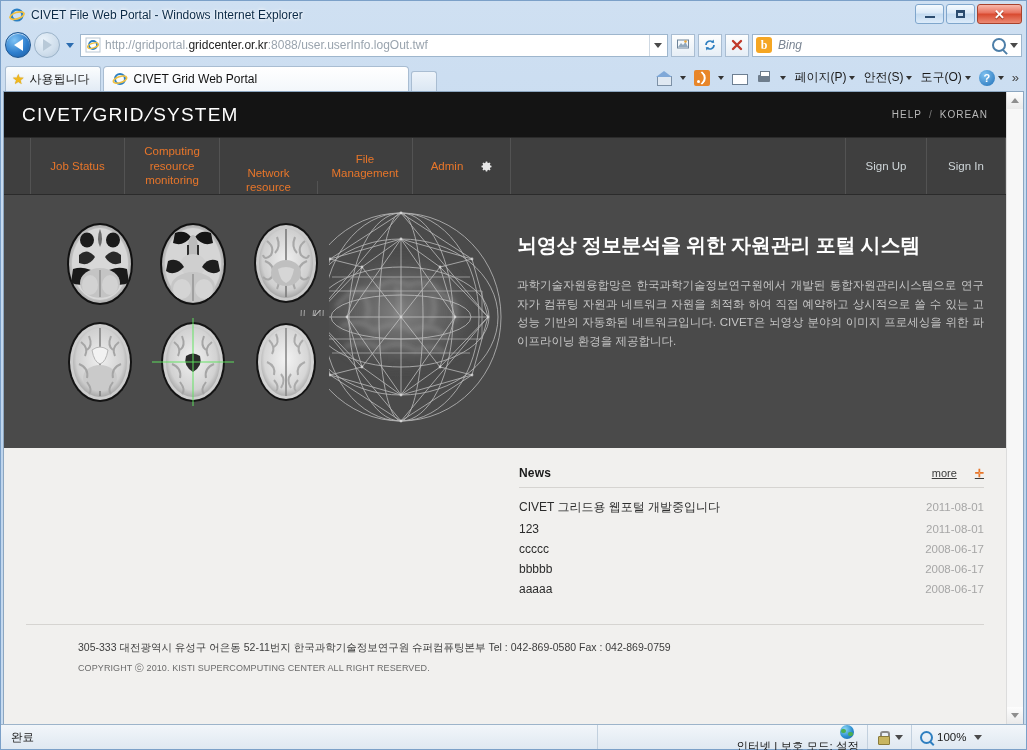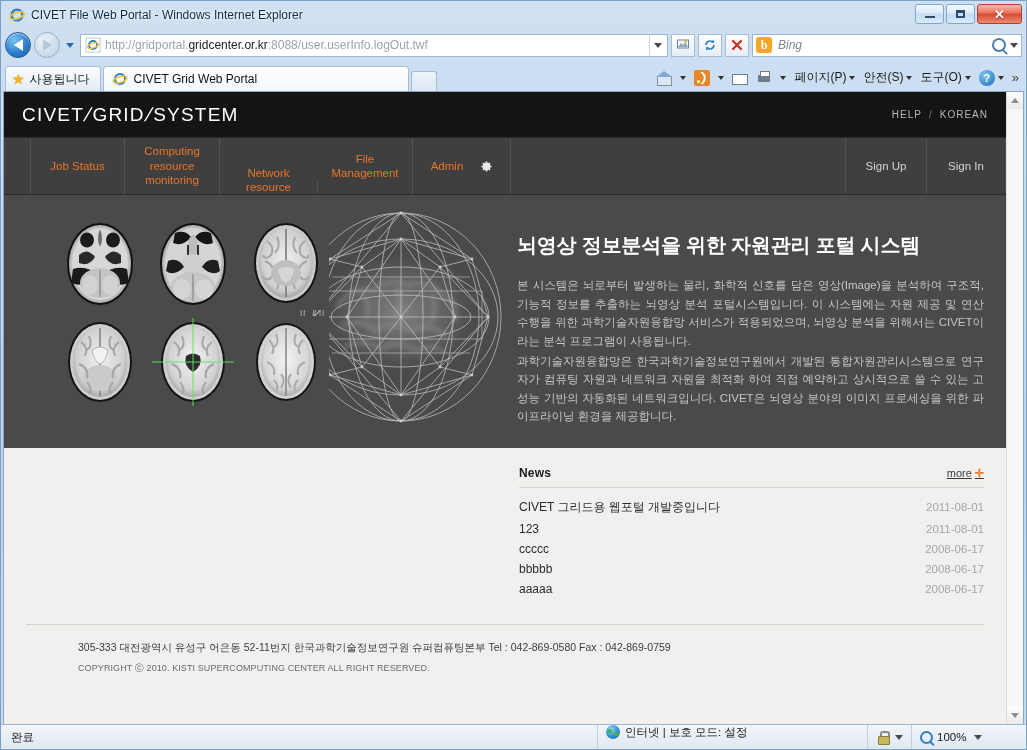--- a/index.html
+++ b/index.html
@@ -382,21 +382,21 @@
     display: flex;
     align-items: baseline;
     border-bottom: 1px solid #d6d4d1;
     padding-bottom: 7px;
   }
   .news-title { font-size: 12px; font-weight: bold; color: #1a1a1a; letter-spacing: .2px;}
   .news-more {
     margin-left: auto;
     font-size: 11px;
     color: #3a3a3a;
-    display: flex; align-items: center; gap: 3px; text-decoration: underline;
+    display: flex; align-items: center; gap: 18px; text-decoration: underline;
   }
   .plus { color: #e8762a; font-size: 11px; font-weight: bold; }
   .news-row {
     display: flex;
     align-items: baseline;
     padding: 3px 0;
     font-size: 12px;
     color: #2b2b2b;
   }
   .news-row .date { margin-left: auto; color: #a6a6a6; font-size: 11.5px; }
@@ -457,21 +457,21 @@
     width: 14px; height: 14px;
     border-radius: 50%;
     background: radial-gradient(circle at 35% 30%, #8fd8f5 0%, #2d8fd0 55%, #16629b 100%);
     position: relative;
     margin-right: 5px;
     flex: 0 0 auto;
     overflow: hidden;
   }
   .globe:before{content:'';position:absolute;left:1px;top:4px;width:5px;height:4px;background:#4caf50;border-radius:2px;}
   .globe:after{content:'';position:absolute;right:1px;top:7px;width:5px;height:4px;background:#4caf50;border-radius:2px;}
-  .sb-zone { display:flex; align-items:flex-start; }
+  .sb-zone { display:flex; align-items:flex-end;flex-direction:column; }
   .lock-ic { width:14px;height:14px;position:relative;flex:0 0 auto; }
   .lock-ic:before{content:'';position:absolute;left:4px;top:1px;width:6px;height:6px;border:2px solid #8a8a8a;border-bottom:none;border-radius:3px 3px 0 0;}
   .lock-ic:after{content:'';position:absolute;left:2px;top:6px;width:10px;height:7px;background:#c8b560;border:1px solid #8a7b3a;border-radius:1px;}
   .zoom-ic {
     width: 13px; height: 13px;
     border: 2px solid #2f7fc0;
     border-radius: 50%;
     position: relative;
     margin-right: 4px;
     flex: 0 0 auto;
@@ -893,21 +893,20 @@
                   <path d="M31 64 q6 7 2 11 M55 64 q-6 7 -2 11"></path>
                   <path d="M38 58 q5 6 0 14 M48 58 q-5 6 0 14"></path>
                 </g>
               </svg>
             </div>
           </div>
         </div>
 
         <div class="hero-text">
           <div class="hero-title">뇌영상 정보분석을 위한 자원관리 포털 시스템</div>
-          <p class="hero-para">본 시스템은 뇌로부터 발생하는 물리, 화학적 신호를 담은 영상(Image)을 분석하여 구조적, 기능적 정보를 추출하는 뇌영상 분석 포털시스템입니다. 이 시스템에는 자원 제공 및 연산 수행을 위한 과학기술자원융합망 서비스가 적용되었으며, 뇌영상 분석을 위해서는 CIVET이라는 분석 프로그램이 사용됩니다.</p>
           <p class="hero-para">과학기술자원융합망은 한국과학기술정보연구원에서 개발된 통합자원관리시스템으로 연구자가 컴퓨팅 자원과 네트워크 자원을 최적화 하여 직접 예약하고 상시적으로 쓸 수 있는 고성능 기반의 자동화된 네트워크입니다. CIVET은 뇌영상 분야의 이미지 프로세싱을 위한 파이프라이닝 환경을 제공합니다.</p>
         </div>
       </div>
 
       <div class="news-wrap">
         <div class="news-inner">
           <div class="news-head">
             <span class="news-title">News</span>
             <span class="news-more">
               <span>more</span>

